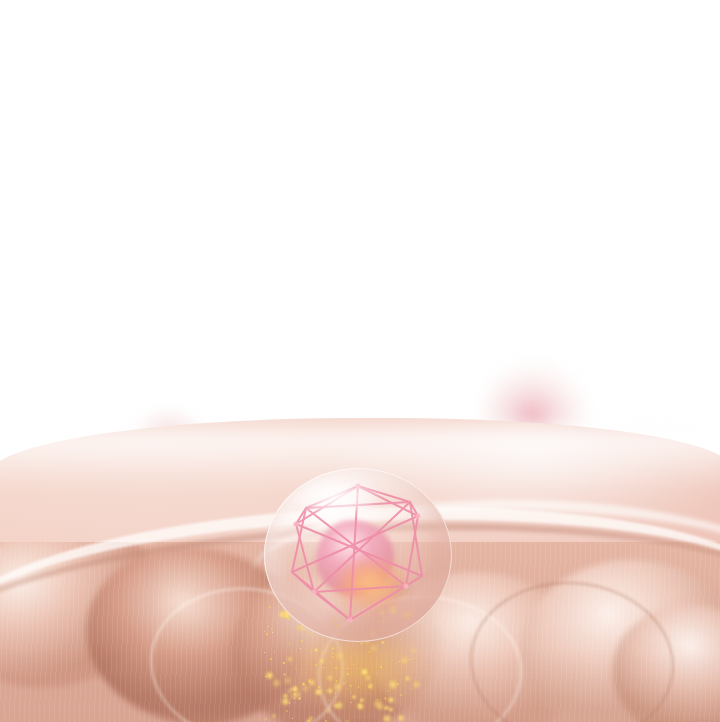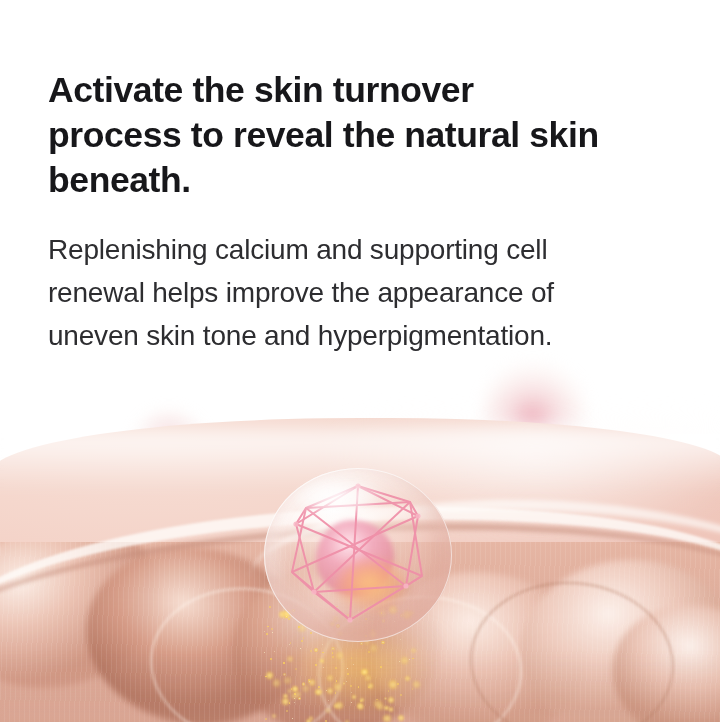--- a/index.html
+++ b/index.html
@@ -296,28 +296,20 @@
     background: linear-gradient(180deg, rgba(222,170,152,0) 0%, rgba(220,166,148,0.18) 100%);
     filter: blur(3px);
     z-index: 35;
   }
 </style>
 </head>
 <body>
 
 <div id="page">
 
-  <div class="text-block">
-    <h1 class="headline">Activate the skin turnover
-process to reveal the natural skin
-beneath.</h1>
-    <p class="subcopy">Replenishing calcium and supporting cell
-renewal helps improve the appearance of
-uneven skin tone and hyperpigmentation.</p>
-  </div>
 
   <div class="illustration">
 
     <div class="bokeh bokeh-left"></div>
     <div class="bokeh bokeh-right"></div>
 
     <div class="skin-surface"></div>
     <div class="skin-surface-glow"></div>
     <div class="skin-edge-soft"></div>
 

